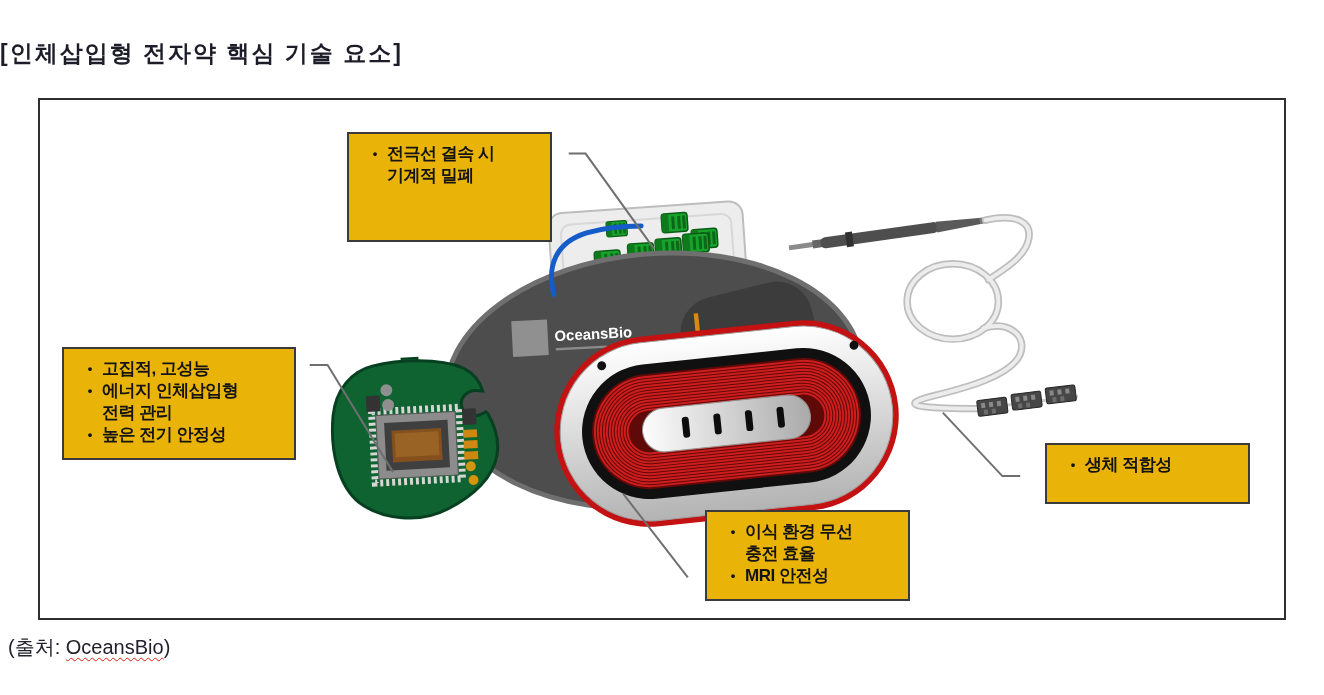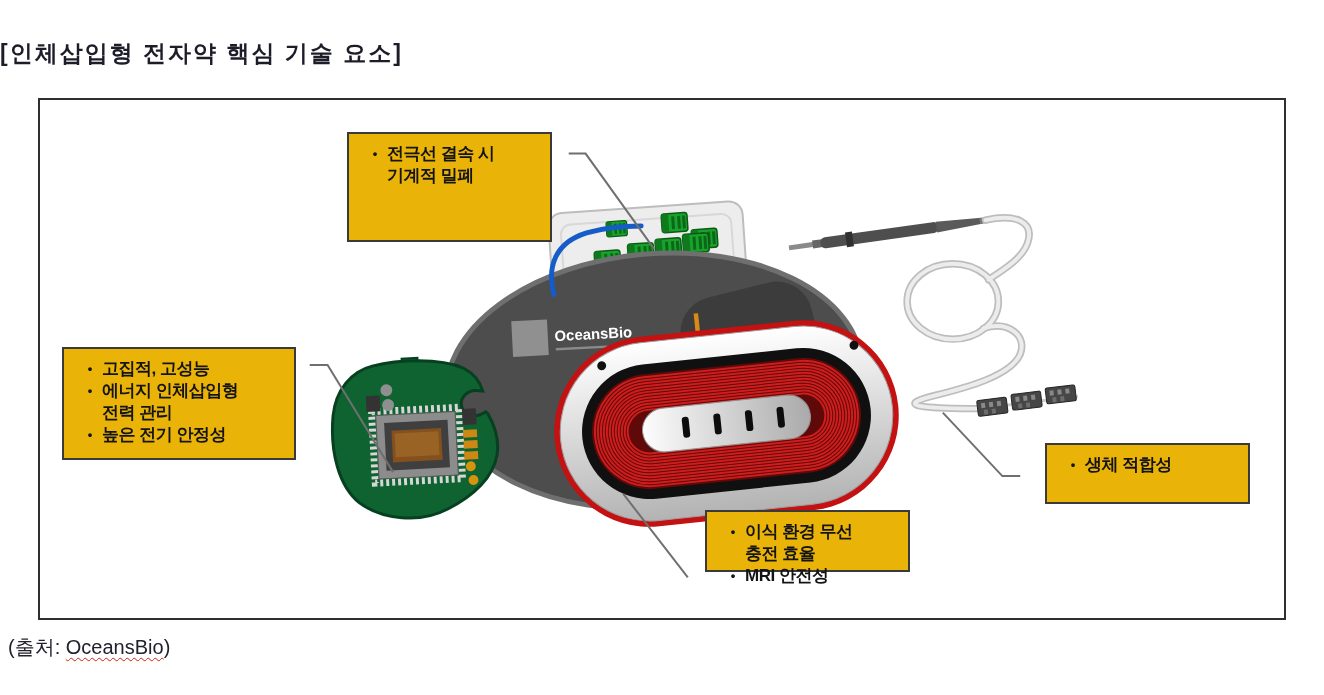--- a/index.html
+++ b/index.html
@@ -12,21 +12,21 @@
   .figure svg{position:absolute;left:0;top:0;}
   .callout{position:absolute;background:#eab308;border:2px solid #3a3a3a;box-sizing:border-box;
            padding:9px 6px 4px 14px;}
   .co-item{display:flex;align-items:flex-start;}
   .co-item::before{content:"•";flex:0 0 24px;text-align:center;font-size:13px;line-height:22px;
                    color:#141414;font-weight:700;}
   .co-text{white-space:pre-line;font-weight:700;font-size:17px;line-height:22px;color:#141414;
            letter-spacing:-0.5px;}
   .co-electrode{left:307px;top:32px;width:205px;height:110px;}
   .co-circuit{left:22px;top:247px;width:234px;height:113px;}
-  .co-charging{left:665px;top:410px;width:205px;height:62px;}
+  .co-charging{left:665px;top:410px;width:205px;height:91px;}
   .co-lead{left:1005px;top:329px;width:205px;height:61px;margin-top:14px;}
   .source{position:absolute;left:8px;top:634px;font-size:20px;color:#22222e;letter-spacing:0px;}
   .squiggle{text-decoration:underline;text-decoration-style:wavy;text-decoration-color:#cf2211;
             text-decoration-thickness:1px;text-underline-offset:3px;}
 </style>
 </head>
 <body>
 
 <div class="screen">
 

